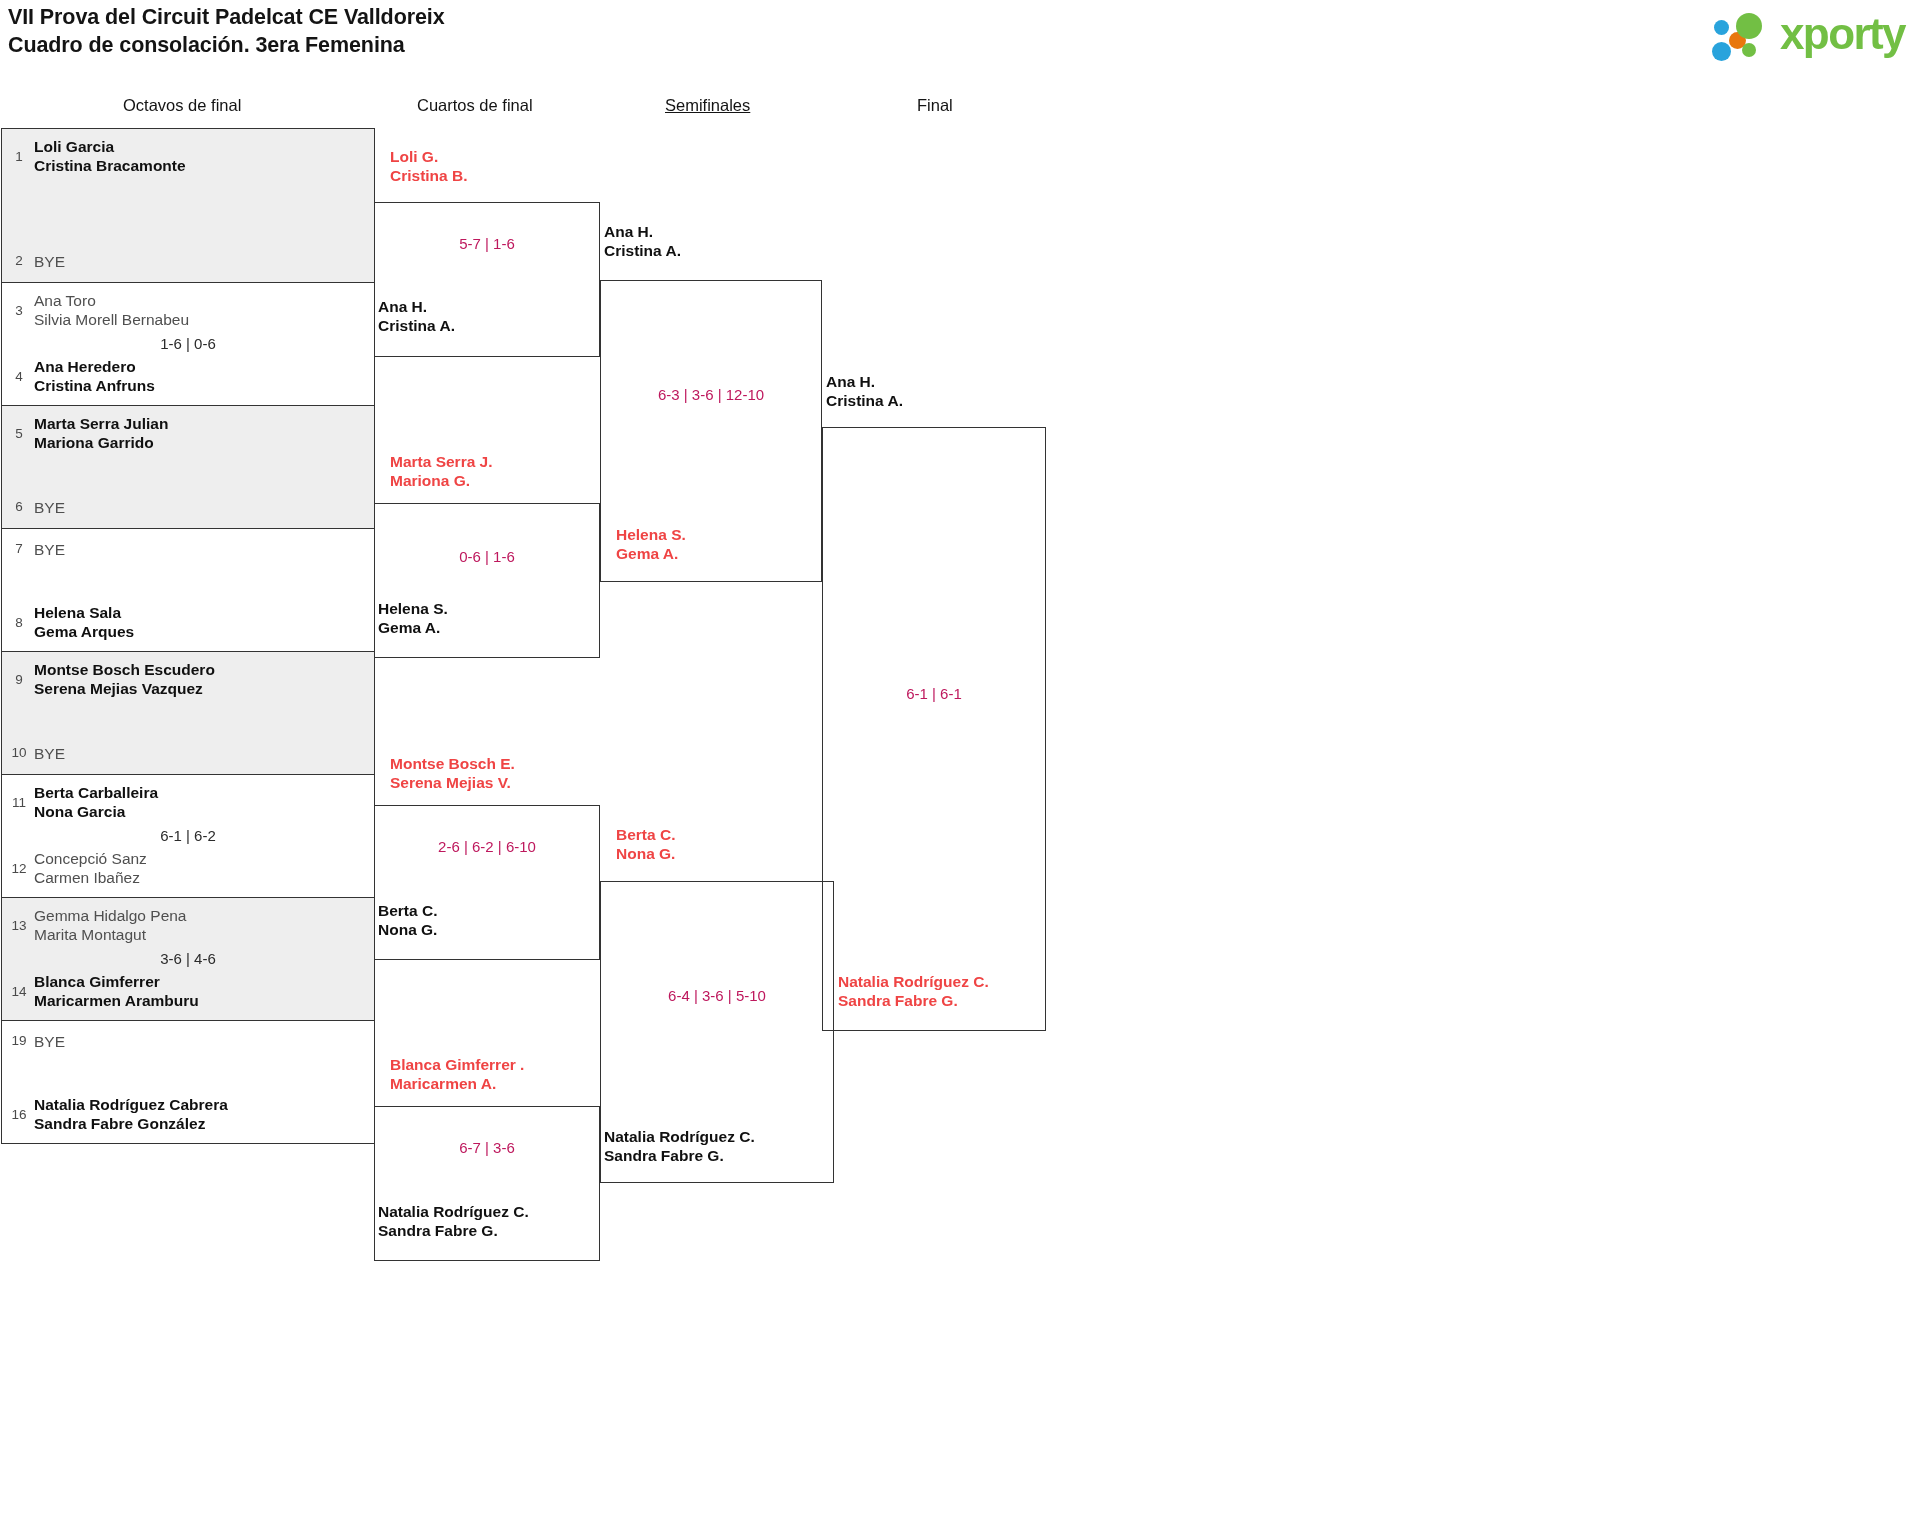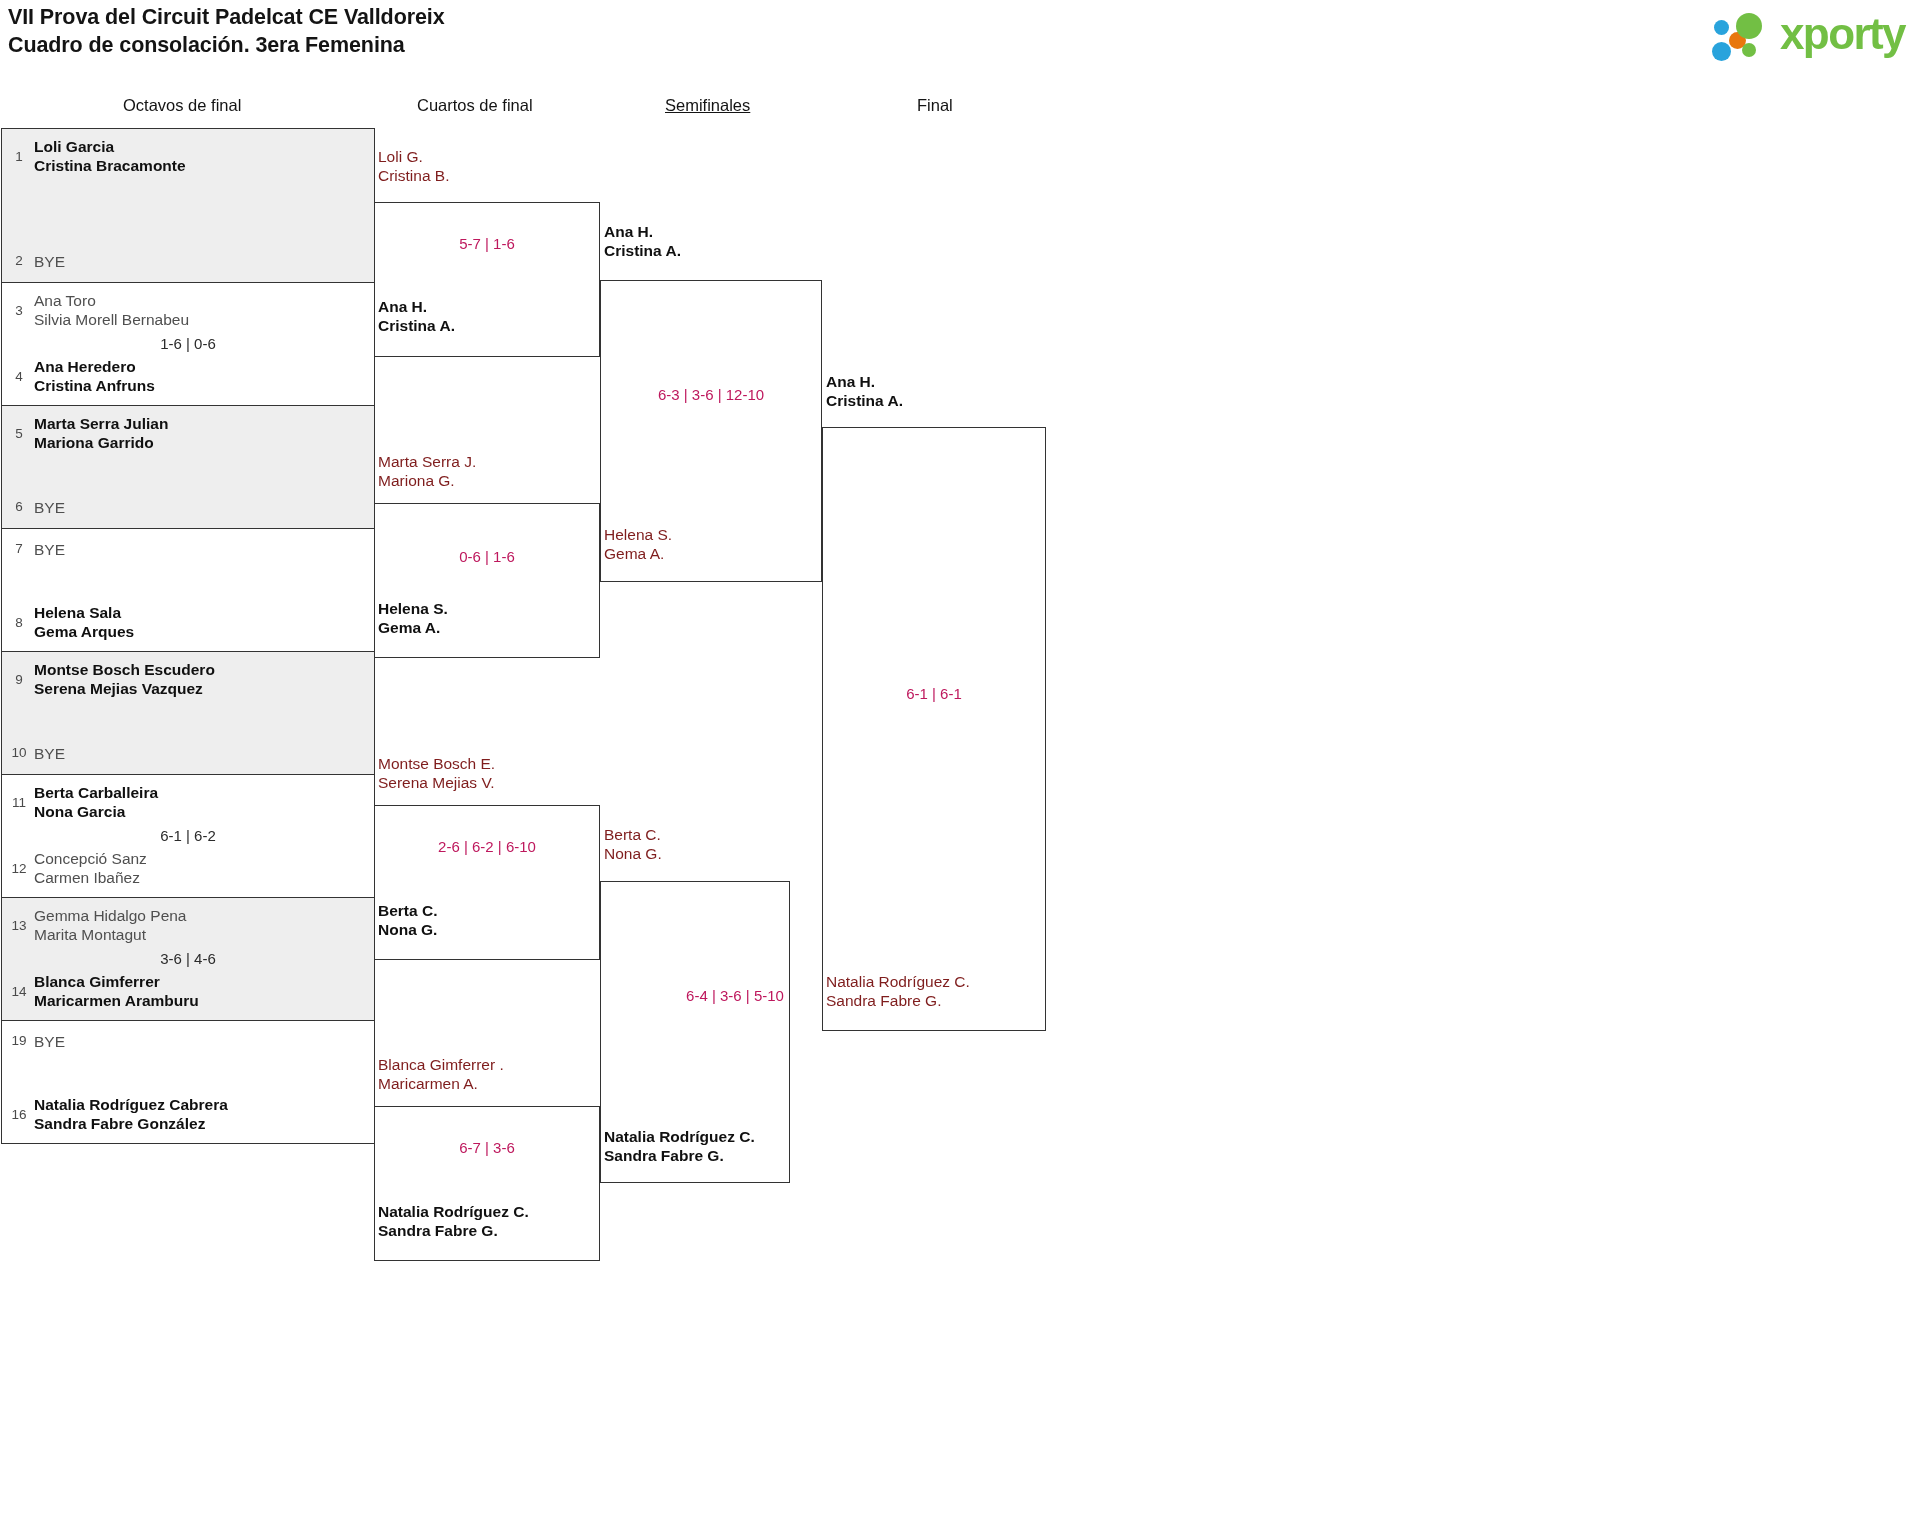--- a/index.html
+++ b/index.html
@@ -32,21 +32,21 @@
   .team.win{font-weight:700;color:#101010;}
   .team.lose{font-weight:400;color:#4f4f4f;}
   .team.bye{font-weight:400;color:#4f4f4f;top:9px;}
   .r1-score{position:absolute;left:0;width:100%;text-align:center;font-size:15px;color:#2b2b2b;}
   
   .mbox{position:absolute;border:1px solid #333;box-sizing:border-box;}
   .mscore{position:absolute;width:100%;text-align:center;font-size:15px;color:#be185d;}
   .slot-label{position:absolute;font-size:15.5px;line-height:19px;white-space:nowrap;}
   .slot-label .ln{display:block;}
   .slot-label.win{font-weight:700;color:#101010;}
-  .slot-label.lose{font-weight:400;color:#7f1d1d;}
+  .slot-label.lose{font-weight:700;color:#ef4444;margin-left:12px;}
 </style>
 </head>
 <body>
 
 <div id="title-block">
   <div class="title-line">VII Prova del Circuit Padelcat CE Valldoreix</div>
   <div class="title-line">Cuadro de consolación. 3era Femenina</div>
 </div>
 
 <div id="logo">
@@ -263,21 +263,21 @@
 </div>
 <div class="slot-label lose" style="left:604px;top:525px;">
   <span class="ln">Helena S.</span>
   <span class="ln">Gema A.</span>
 </div>
 
 <div class="slot-label lose" style="left:604px;top:825px;">
   <span class="ln">Berta C.</span>
   <span class="ln">Nona G.</span>
 </div>
-<div class="mbox" style="left:600px;top:881px;width:190px;height:302px;padding-left:40px;">
+<div class="mbox" style="left:600px;top:881px;width:234px;height:302px;">
   <div class="mscore" style="top:105px;">6-4 | 3-6 | 5-10</div>
 </div>
 <div class="slot-label win" style="left:604px;top:1127px;">
   <span class="ln">Natalia Rodríguez C.</span>
   <span class="ln">Sandra Fabre G.</span>
 </div>
 
 <div class="slot-label win" style="left:826px;top:372px;">
   <span class="ln">Ana H.</span>
   <span class="ln">Cristina A.</span>

